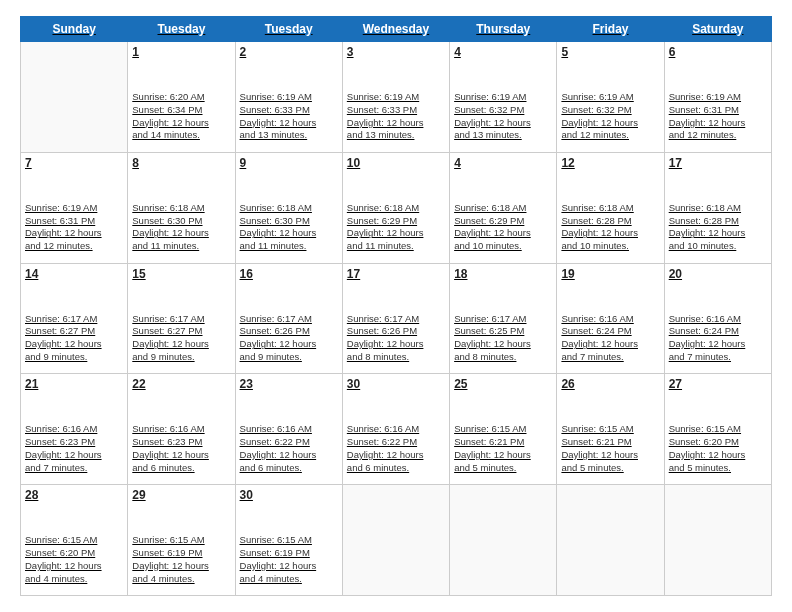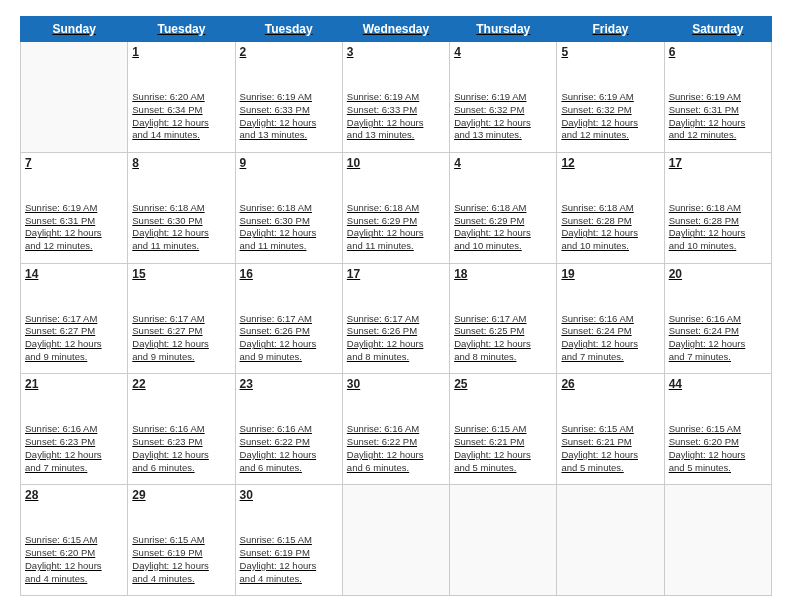--- a/index.html
+++ b/index.html
@@ -219,21 +219,21 @@
           </td>
           <td>
             <span class="day-num">25</span>
             <div class="day-info">Sunrise: 6:15 AM<br>Sunset: 6:21 PM<br>Daylight: 12 hours<br>and 5 minutes.</div>
           </td>
           <td>
             <span class="day-num">26</span>
             <div class="day-info">Sunrise: 6:15 AM<br>Sunset: 6:21 PM<br>Daylight: 12 hours<br>and 5 minutes.</div>
           </td>
           <td>
-            <span class="day-num">44</span>
+            <span class="day-num">27</span>
             <div class="day-info">Sunrise: 6:15 AM<br>Sunset: 6:20 PM<br>Daylight: 12 hours<br>and 5 minutes.</div>
           </td>
         </tr>
         <tr class="last-row">
           <td>
             <span class="day-num">28</span>
             <div class="day-info">Sunrise: 6:15 AM<br>Sunset: 6:20 PM<br>Daylight: 12 hours<br>and 4 minutes.</div>
           </td>
           <td>
             <span class="day-num">29</span>

